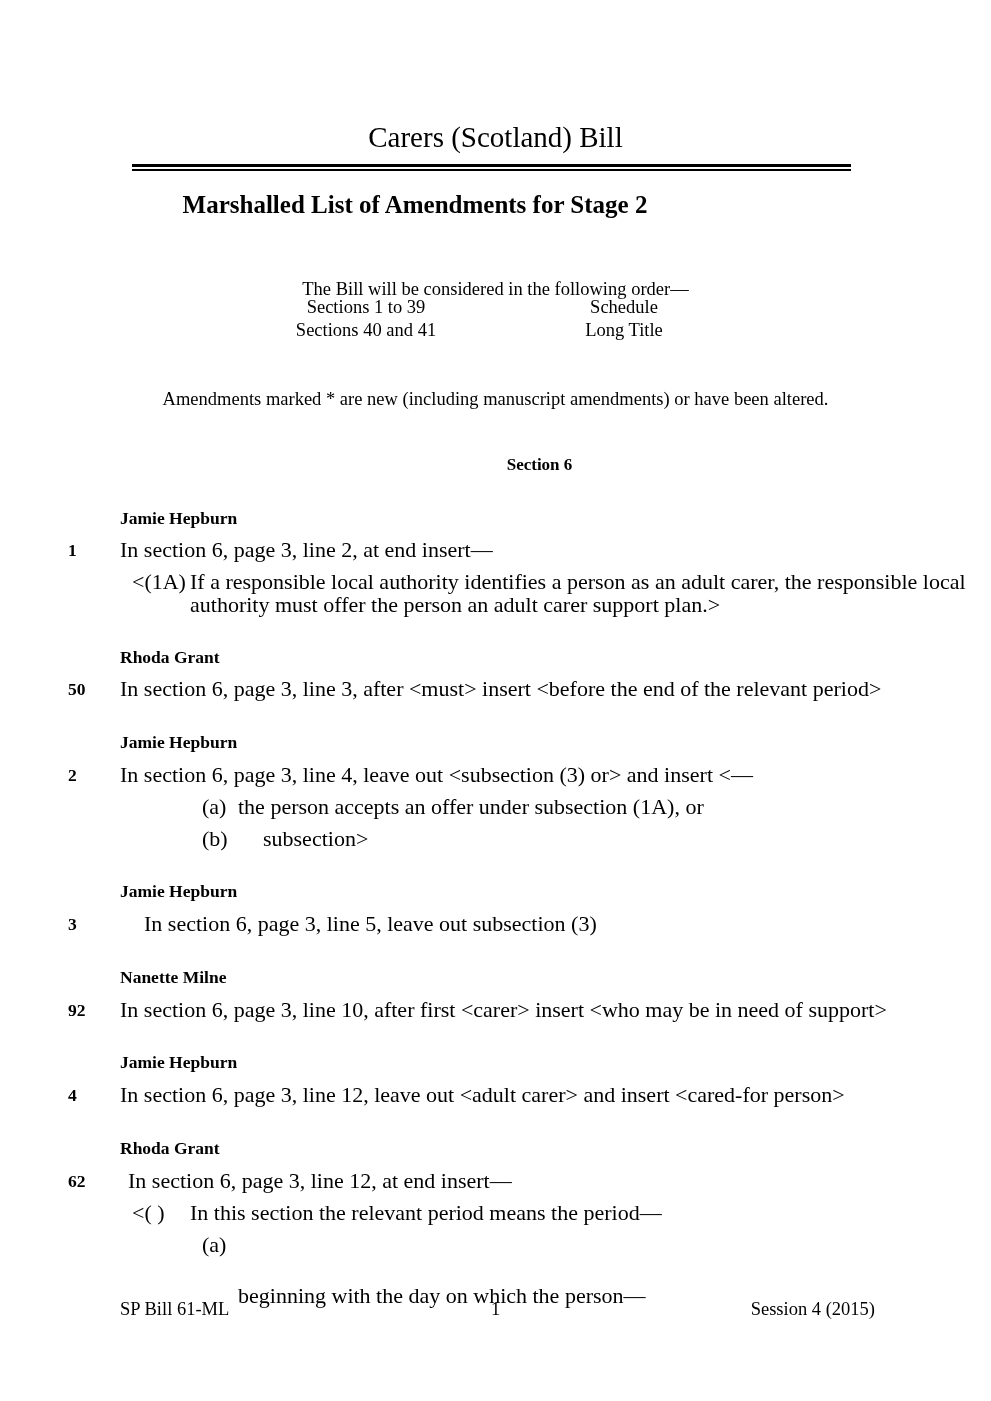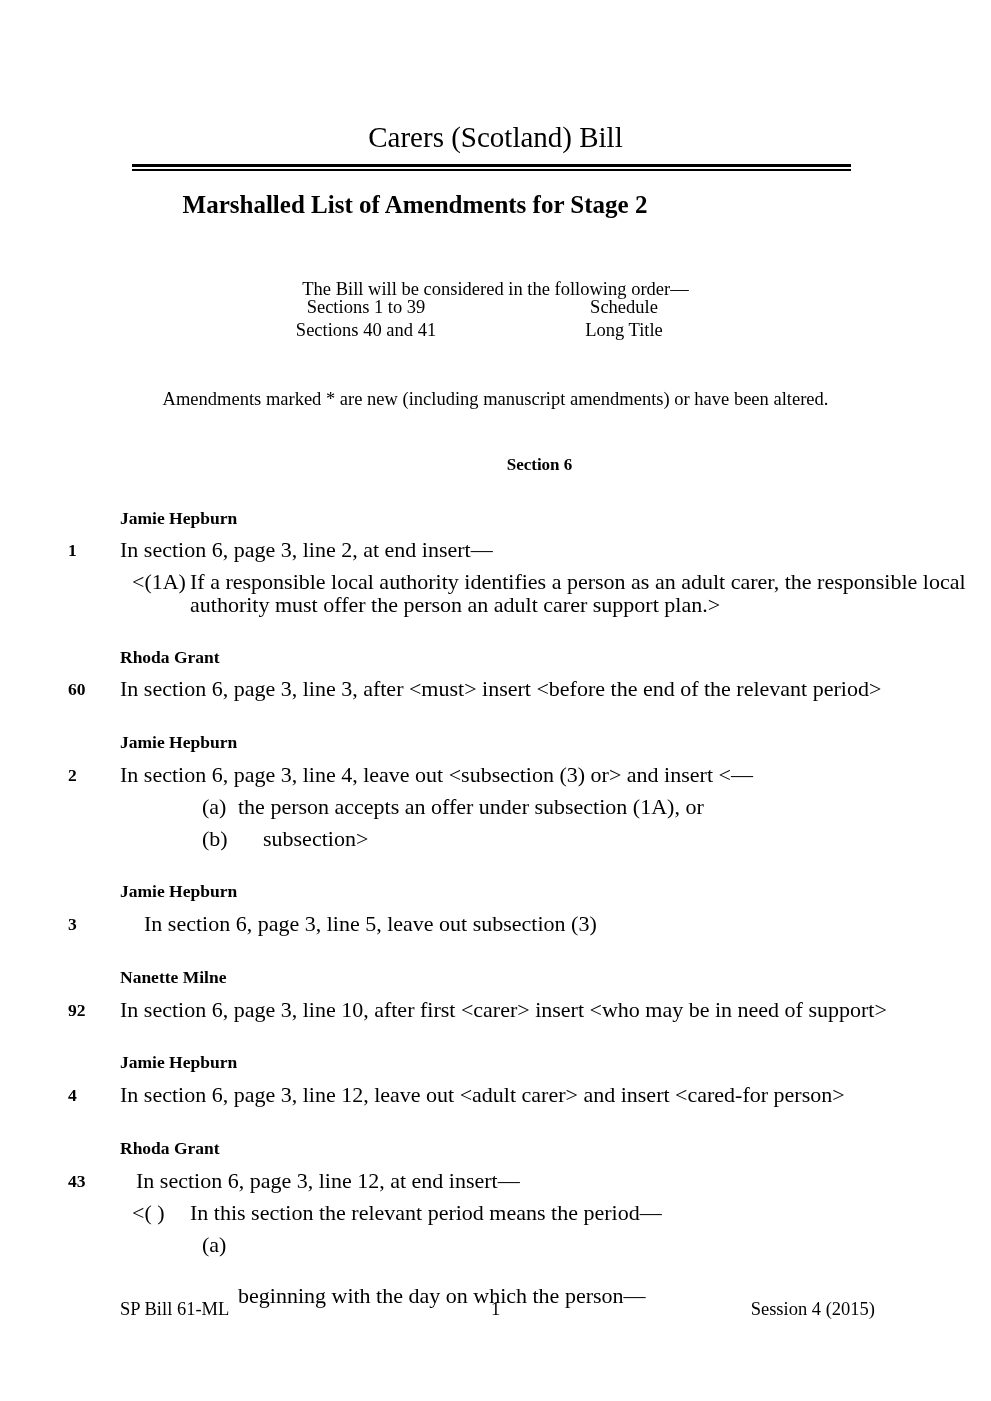--- a/index.html
+++ b/index.html
@@ -39,21 +39,21 @@
 <div class="abs secheading">Section 6</div>
 
 <div class="abs mover" style="top:507px;">Jamie Hepburn</div>
 <div class="abs num" style="top:539px;">1</div>
 <div class="abs txt" style="left:120px;top:538px;">In section 6, page 3, line 2, at end insert—</div>
 <div class="abs txt" style="left:132px;top:570px;">&lt;(1A)</div>
 <div class="abs txt" style="left:190px;top:570px;">If a responsible local authority identifies a person as an adult carer, the responsible local</div>
 <div class="abs txt" style="left:190px;top:593px;">authority must offer the person an adult carer support plan.&gt;</div>
 
 <div class="abs mover" style="top:646px;">Rhoda Grant</div>
-<div class="abs num" style="top:678px;">60</div>
+<div class="abs num" style="top:678px;">50</div>
 <div class="abs txt" style="left:120px;top:677px;">In section 6, page 3, line 3, after &lt;must&gt; insert &lt;before the end of the relevant period&gt;</div>
 
 <div class="abs mover" style="top:731px;">Jamie Hepburn</div>
 <div class="abs num" style="top:764px;">2</div>
 <div class="abs txt" style="left:120px;top:763px;">In section 6, page 3, line 4, leave out &lt;subsection (3) or&gt; and insert &lt;—</div>
 <div class="abs txt" style="left:202px;top:795px;">(a)</div>
 <div class="abs txt" style="left:238px;top:795px;">the person accepts an offer under subsection (1A), or</div>
 <div class="abs txt" style="left:202px;top:827px;">(b)</div>
 <div class="abs txt" style="left:238px;top:827px;margin-left:25px;">subsection&gt;</div>
 
@@ -63,22 +63,22 @@
 
 <div class="abs mover" style="top:966px;">Nanette Milne</div>
 <div class="abs num" style="top:999px;">92</div>
 <div class="abs txt" style="left:120px;top:998px;text-align:center;">In section 6, page 3, line 10, after first &lt;carer&gt; insert &lt;who may be in need of support&gt;</div>
 
 <div class="abs mover" style="top:1051px;">Jamie Hepburn</div>
 <div class="abs num" style="top:1084px;">4</div>
 <div class="abs txt" style="left:120px;top:1083px;">In section 6, page 3, line 12, leave out &lt;adult carer&gt; and insert &lt;cared-for person&gt;</div>
 
 <div class="abs mover" style="top:1137px;">Rhoda Grant</div>
-<div class="abs num" style="top:1170px;">43</div>
-<div class="abs txt" style="left:136px;top:1169px;">In section 6, page 3, line 12, at end insert—</div>
+<div class="abs num" style="top:1170px;">62</div>
+<div class="abs txt" style="left:128px;top:1169px;">In section 6, page 3, line 12, at end insert—</div>
 <div class="abs txt" style="left:132px;top:1201px;">&lt;( )</div>
 <div class="abs txt" style="left:190px;top:1201px;">In this section the relevant period means the period—</div>
 <div class="abs txt" style="left:202px;top:1233px;">(a)</div>
 <div class="abs txt" style="left:238px;top:1284px;font-family:Liberation Serif, serif;">beginning with the day on which the person—</div>
 
 <div class="abs footer" style="left:120px;top:1298px;">SP Bill 61-ML</div>
 <div class="abs footer" style="left:491px;top:1298px;">1</div>
 <div class="abs footer" style="right:116px;top:1298px;">Session 4 (2015)</div>
 
 </body></html>

